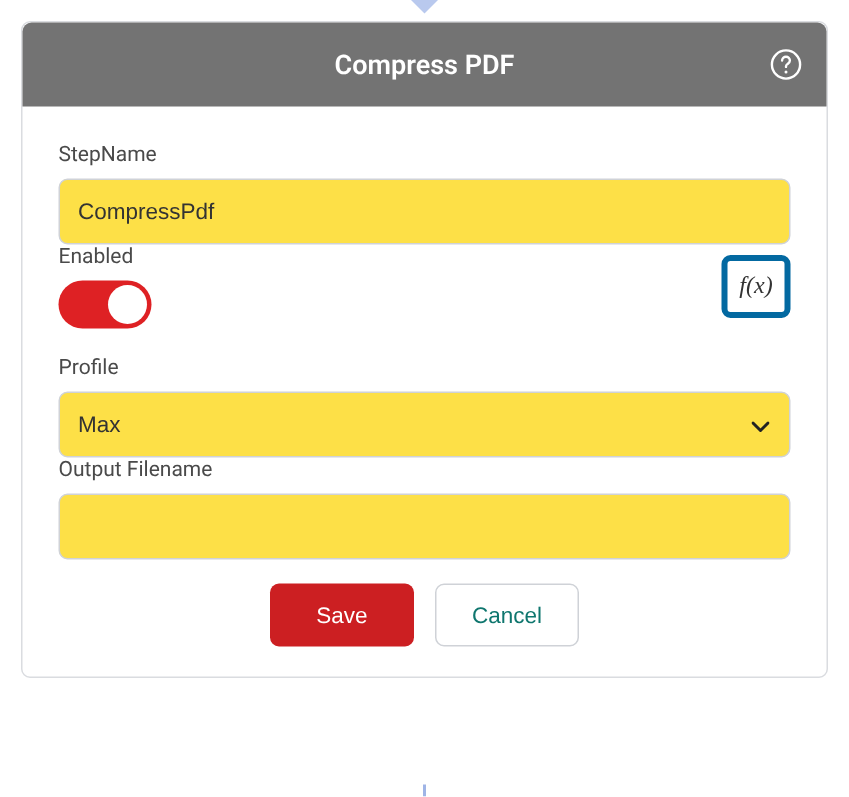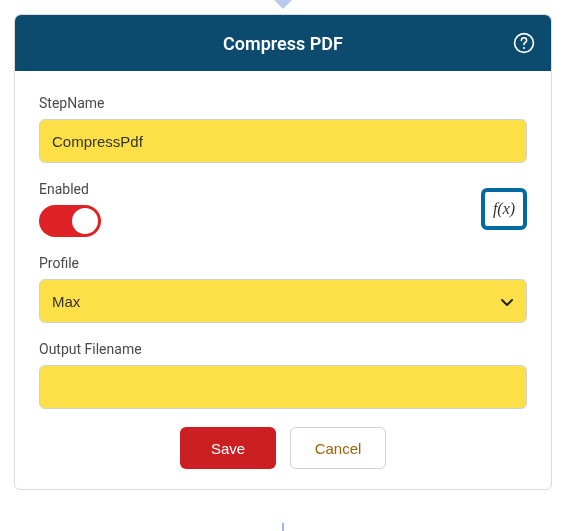--- a/index.html
+++ b/index.html
@@ -25,21 +25,21 @@
       position: absolute;
       top: 14px;
       left: 14px;
       right: 14px;
       border: 1px solid #dadce0;
       border-radius: 6px;
       overflow: visible;
       background: #fff;
     }
     .header {
-      background: #0c4a6e;
+      background: #737373;
       color: #fff;
       height: 56px;
       display: flex;
       align-items: center;
       justify-content: center;
       position: relative;
       border-top-left-radius: 6px;
       border-top-right-radius: 6px;
     }
     .header-title {
@@ -56,21 +56,20 @@
       display: flex;
       align-items: center;
       justify-content: center;
       cursor: pointer;
     }
     .help-icon svg { display: block; }
     .body {
       padding: 24px 24px 20px 24px;
     }
     .field {
-      margin-bottom: 18px;
     }
     .field-label {
       font-size: 14px;
       color: #4a4a4a;
       margin-bottom: 8px;
       display: block;
     }
     .text-input, .select {
       width: 100%;
       height: 44px;
@@ -160,21 +159,21 @@
       text-align: right;
     }
     .btn-primary {
       background: #cc1f22;
       color: #fff;
       border: none;
       font-weight: 500;
     }
     .btn-secondary {
       background: #fff;
-      color: #a16207;
+      color: #0f766e;
       border: 1px solid #cfd2d7;
     }
     .connector-bottom {
       position: absolute;
       bottom: 0;
       left: 50%;
       transform: translateX(-50%);
       width: 2px;
       height: 8px;
       background: #9fb4e6;

